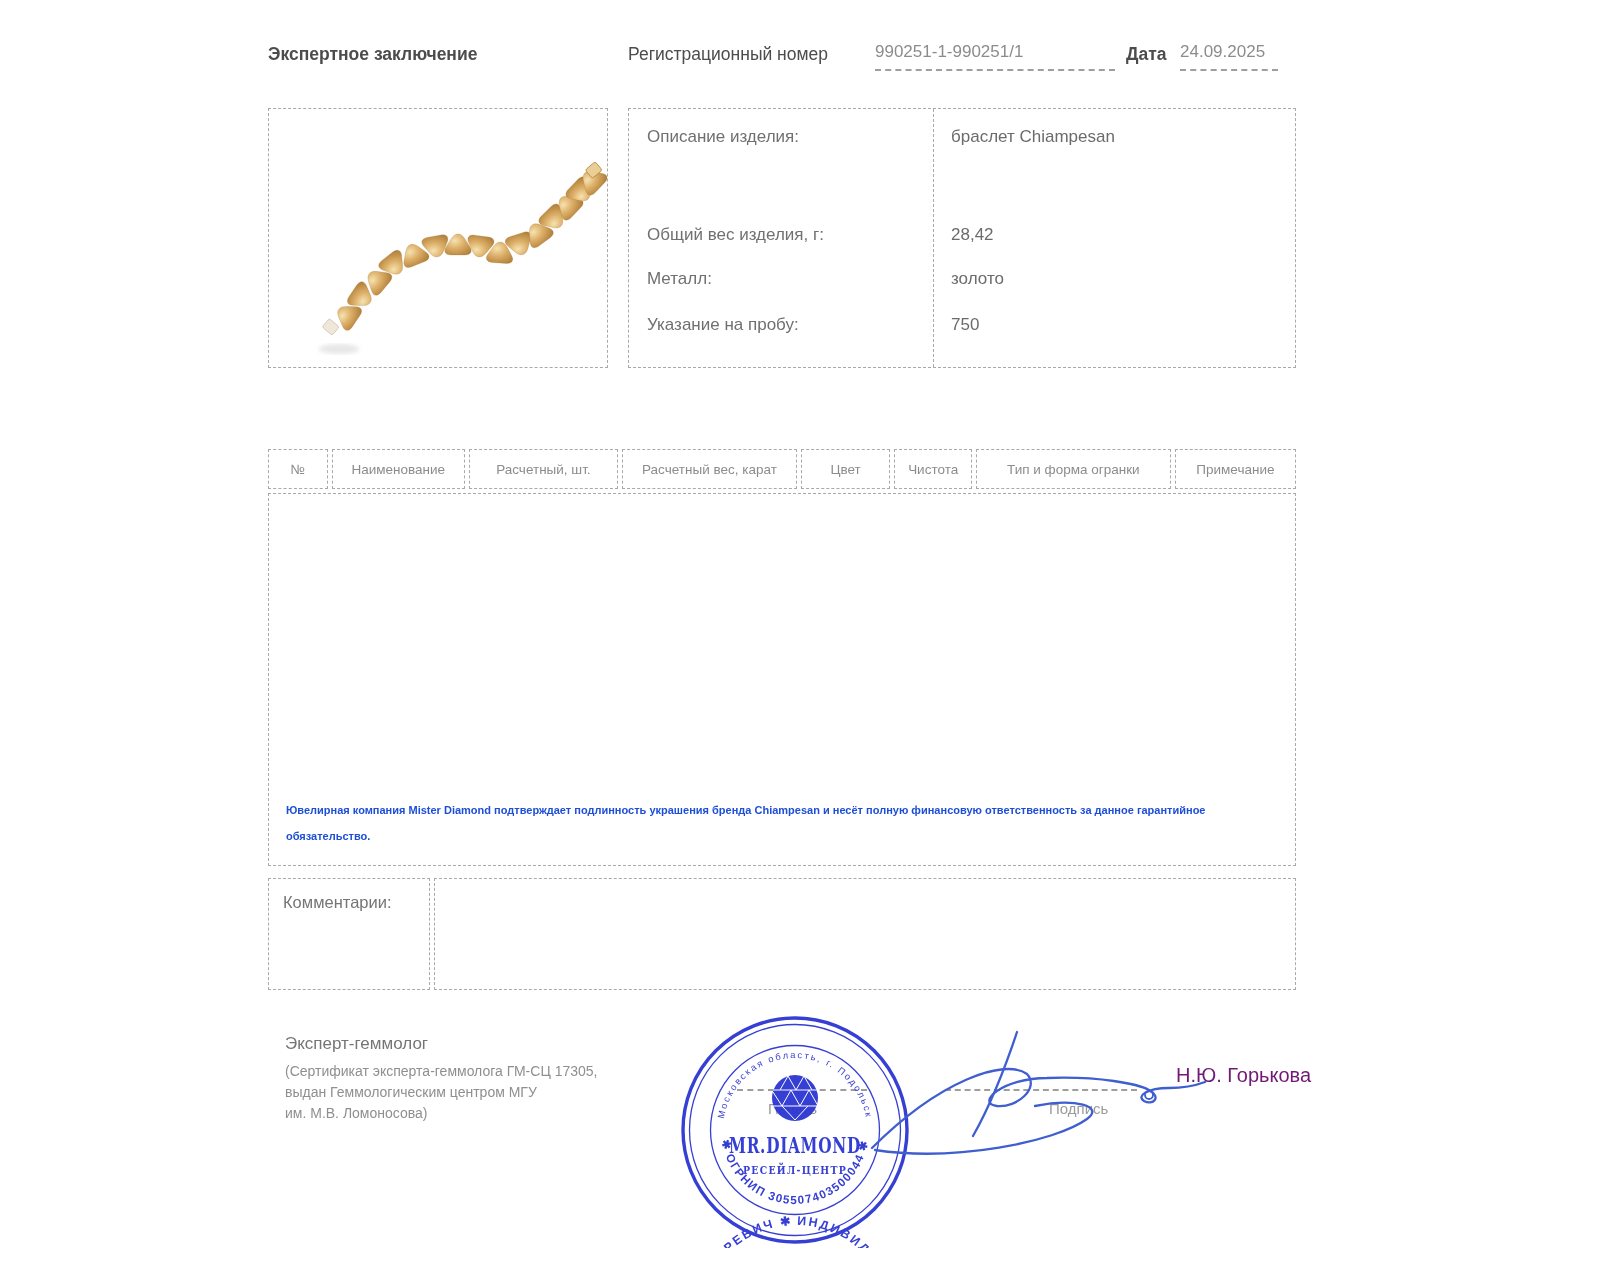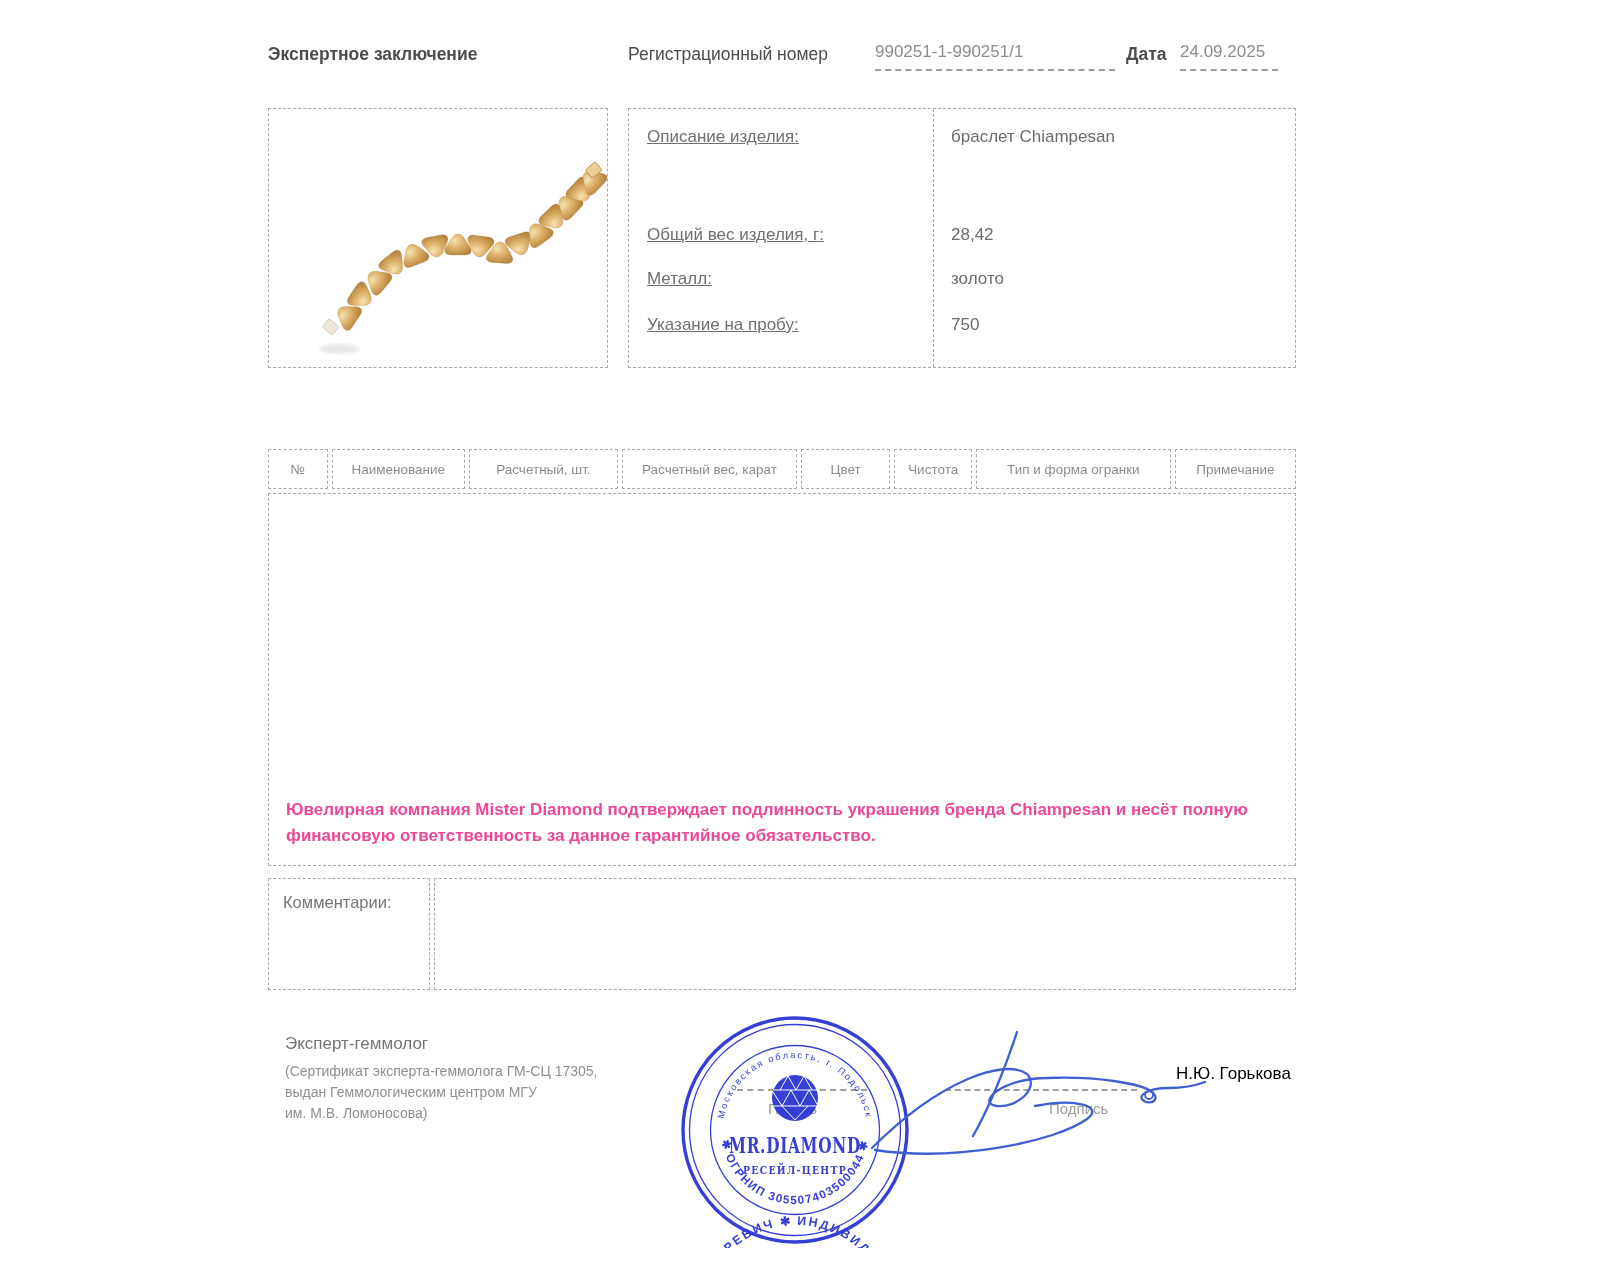--- a/index.html
+++ b/index.html
@@ -12,44 +12,44 @@
   .h-reg-label{left:628px;top:44px;font-size:17.5px;font-weight:normal;color:#4c4c4c;}
   .h-reg-value{left:875px;top:42px;width:240px;font-size:17px;color:#8c8c8c;
                border-bottom:2px dashed #9e9e9e;padding-bottom:7px;}
   .h-date-label{left:1126px;top:44px;font-size:17.5px;font-weight:bold;color:#4c4c4c;}
   .h-date-value{left:1180px;top:42px;width:98px;font-size:17px;color:#8c8c8c;
                 border-bottom:2px dashed #9e9e9e;padding-bottom:7px;}
   
   .photo-box{left:268px;top:108px;width:340px;height:260px;}
   .product-box{left:628px;top:108px;width:668px;height:260px;}
   .product-divider{position:absolute;left:304px;top:0;bottom:0;border-left:1px dashed #a9a9a9;}
-  .p-label{position:absolute;left:18px;font-size:17px;color:#707070;text-decoration:underline;}
+  .p-label{position:absolute;left:18px;font-size:17px;color:#707070;}
   .p-value{position:absolute;left:322px;font-size:17px;color:#6b6b6b;}
   
   .sec-title-box{left:268px;top:395px;width:1028px;height:50px;}
   .sec-title{position:absolute;left:17px;top:13px;font-size:17px;color:#757575;}
   .thead{left:268px;top:449px;width:1028px;height:40px;display:flex;gap:4px;}
   .th{border:1px dashed #a9a9a9;box-sizing:border-box;display:flex;align-items:center;
       justify-content:center;font-size:13.5px;color:#8c8c8c;white-space:nowrap;overflow:hidden;}
   .sec-body{left:268px;top:493px;width:1028px;height:373px;}
-  .statement{position:absolute;left:17px;right:26px;bottom:16px;font-size:17px;line-height:26px;
-             font-weight:bold;color:#ec4899;margin-top:40px;}
+  .statement{position:absolute;left:17px;right:26px;bottom:16px;font-size:11px;line-height:26px;
+             font-weight:bold;color:#1d4ed8;margin-top:40px;}
   
   .cm-label-box{left:268px;top:878px;width:162px;height:112px;}
   .cm-label{position:absolute;left:14px;top:14px;font-size:16.5px;color:#757575;}
   .cm-value-box{left:434px;top:878px;width:862px;height:112px;}
   .cm-value{position:absolute;left:14px;top:14px;font-size:16px;color:#757575;}
   
   .ex-role{left:285px;top:1034px;font-size:17px;color:#757575;}
   .ex-cert{left:285px;top:1061px;font-size:14px;line-height:21px;color:#8f8f8f;}
   .seal-line{left:737px;top:1089px;width:130px;border-top:2px dashed #9e9e9e;}
   .seal-label{left:768px;top:1100px;font-size:15px;color:#9b9b9b;}
   .sig-line{left:945px;top:1089px;width:192px;border-top:2px dashed #9e9e9e;}
   .sig-label{left:1008px;top:1100px;font-size:15px;color:#9b9b9b;margin-left:41px;}
-  .ex-name{left:1176px;top:1064px;font-size:17px;color:#000000;}
+  .ex-name{left:1176px;top:1064px;font-size:20px;color:#701a75;}
   .stamp-svg{left:677px;top:1012px;}
   .sign-svg{left:855px;top:1018px;}
 </style>
 </head>
 <body>
 
 <div class="page">
 
   <div class="abs h-title">Экспертное заключение</div>
   <div class="abs h-reg-label">Регистрационный номер</div>

